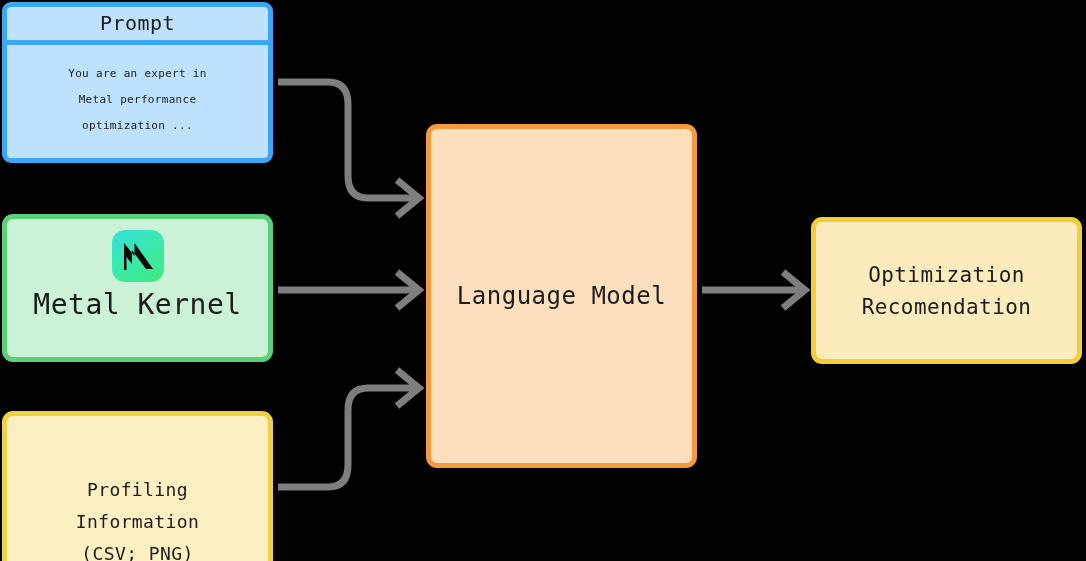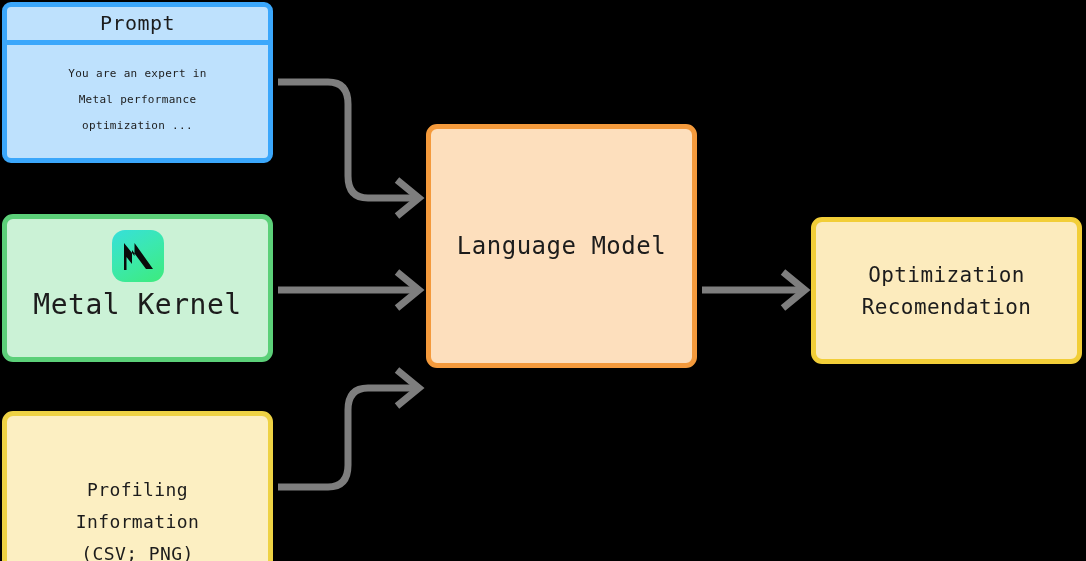--- a/index.html
+++ b/index.html
@@ -118,21 +118,21 @@
     color: #1c1c1c;
     white-space: pre-line;
     letter-spacing: 0.4px;
   }
 
   
   #llm-node {
     left: 426px;
     top: 124px;
     width: 271px;
-    height: 244px;
+    height: 344px;
     border-width: 5px;
     border-color: #F49A3C;
     border-radius: 11px;
     background: #FDDFBD;
   }
   #llm-label {
     font-size: 24px;
     color: #1c1c1c;
     letter-spacing: 0.5px;
   }

